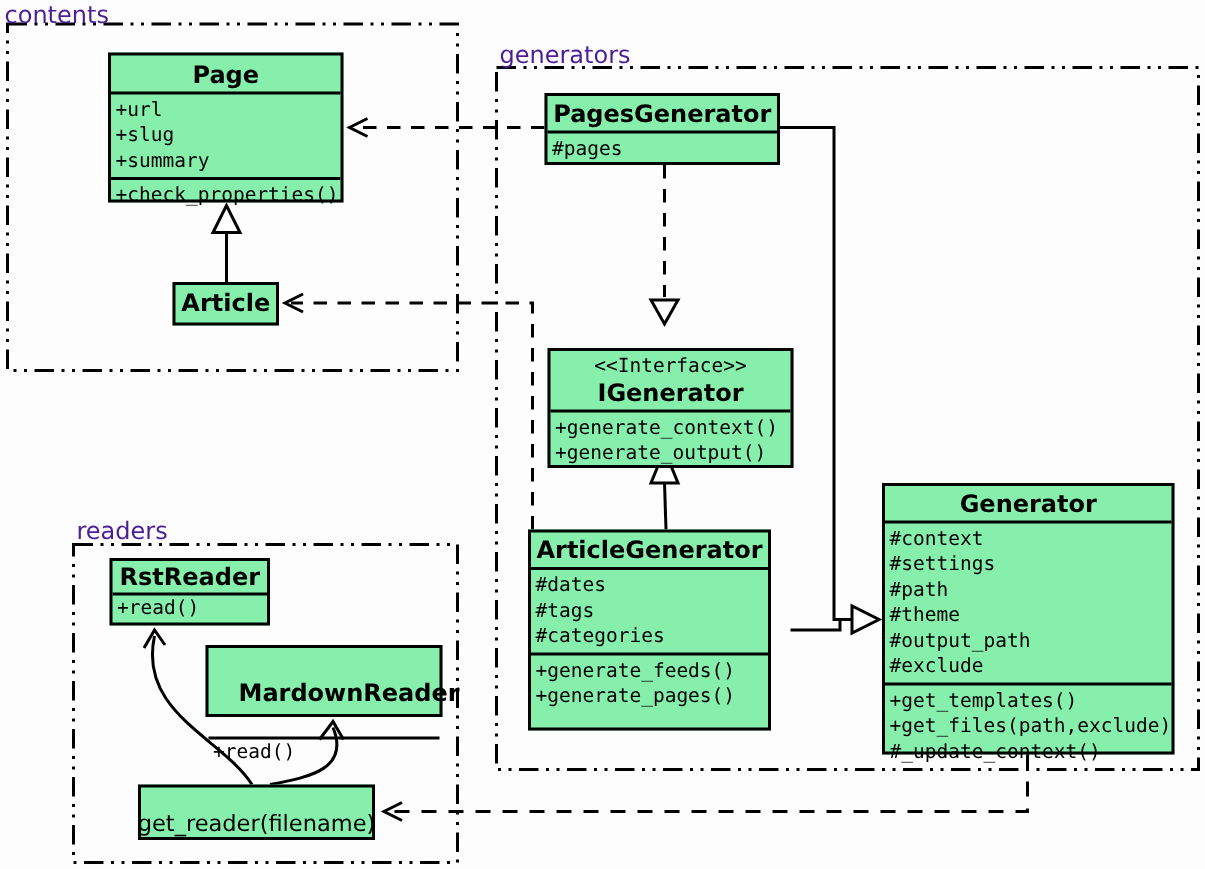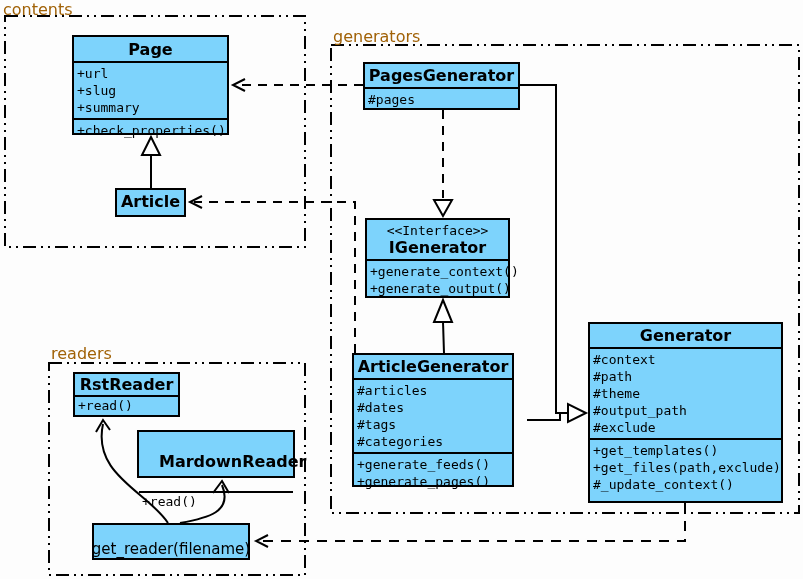--- a/index.html
+++ b/index.html
@@ -1,20 +1,20 @@
 <!DOCTYPE html>
 <html><head>
 <meta charset="utf-8">
 <style>
   html,body{margin:0;padding:0;background:#fdfdfd;}
   #stage{position:relative;width:803px;height:579px;background:#fdfdfd;overflow:hidden;
          font-family:"DejaVu Sans",sans-serif;color:#000;}
   #wires{position:absolute;left:0;top:0;z-index:1;}
-  .pkg-label{position:absolute;z-index:3;font:16px "DejaVu Sans",sans-serif;color:#a16207;}
-  .uml-box{position:absolute;z-index:2;background:#7dd3fc;border:2px solid #000;box-sizing:border-box;}
+  .pkg-label{position:absolute;z-index:3;font:16px "DejaVu Sans",sans-serif;color:#4c1d95;}
+  .uml-box{position:absolute;z-index:2;background:#86efac;border:2px solid #000;box-sizing:border-box;}
   .uml-title{font:bold 16px "DejaVu Sans",sans-serif;text-align:center;padding:3px 2px 2px 2px;}
   .uml-stereo{font:13px "DejaVu Sans Mono",monospace;font-weight:normal;text-align:center;padding-top:3px;}
   .uml-sec{border-top:2px solid #000;padding:2px 3px;}
   .uml-row{font:13px "DejaVu Sans Mono",monospace;line-height:17px;white-space:pre;}
   .plain-box{display:flex;align-items:flex-end;justify-content:center;
              font:15px "DejaVu Sans",sans-serif;}
 </style>
 </head>
 <body>
 
@@ -84,47 +84,47 @@
     <div class="uml-title" style="padding:2px">Article</div>
   </div>
 
   <div class="uml-box" style="left:363px;top:62px;width:157px;height:48px">
     <div class="uml-title" style="padding-top:2px">PagesGenerator</div>
     <div class="uml-sec">
       <div class="uml-row">#pages</div>
     </div>
   </div>
 
-  <div class="uml-box" style="left:365px;top:218px;width:145px;height:80px">
+  <div class="uml-box" style="left:365px;top:232px;width:164px;height:80px">
     <div class="uml-stereo">&lt;&lt;Interface&gt;&gt;</div>
     <div class="uml-title" style="padding-top:0">IGenerator</div>
     <div class="uml-sec">
       <div class="uml-row">+generate_context()</div>
       <div class="uml-row">+generate_output()</div>
     </div>
   </div>
 
   <div class="uml-box" style="left:352px;top:353px;width:162px;height:134px">
     <div class="uml-title" style="padding-top:2px">ArticleGenerator</div>
     <div class="uml-sec">
-      <div class="uml-row">#articles</div>
       <div class="uml-row">#dates</div>
       <div class="uml-row">#tags</div>
       <div class="uml-row">#categories</div>
     </div>
     <div class="uml-sec">
       <div class="uml-row">+generate_feeds()</div>
       <div class="uml-row">+generate_pages()</div>
     </div>
   </div>
 
   <div class="uml-box" style="left:588px;top:322px;width:195px;height:181px">
     <div class="uml-title" style="padding-top:2px">Generator</div>
     <div class="uml-sec">
       <div class="uml-row">#context</div>
+      <div class="uml-row">#settings</div>
       <div class="uml-row">#path</div>
       <div class="uml-row">#theme</div>
       <div class="uml-row">#output_path</div>
       <div class="uml-row">#exclude</div>
     </div>
     <div class="uml-sec">
       <div class="uml-row">+get_templates()</div>
       <div class="uml-row">+get_files(path,exclude)</div>
       <div class="uml-row">#_update_context()</div>
     </div>

